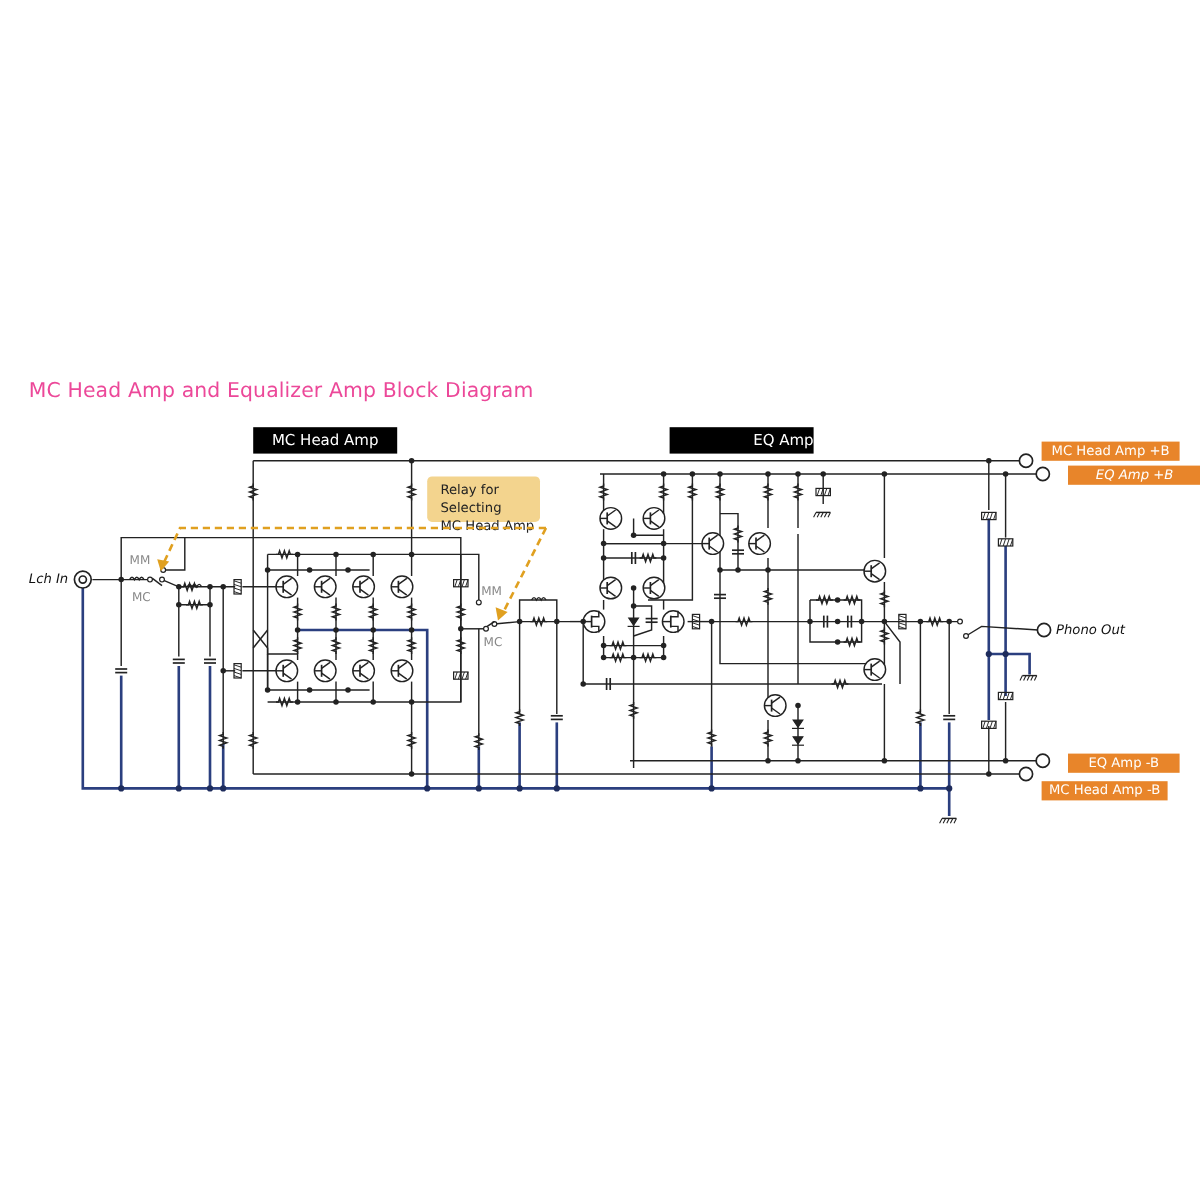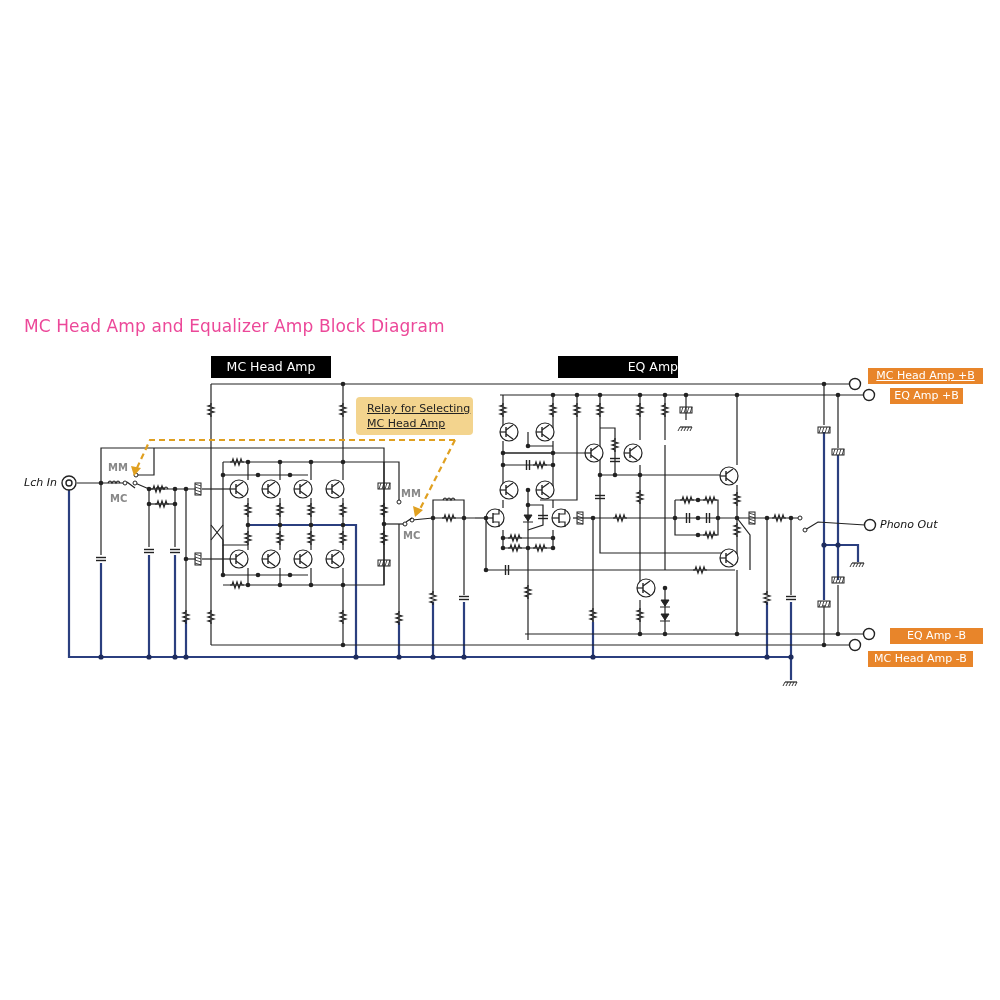--- a/index.html
+++ b/index.html
@@ -1,39 +1,39 @@
 <!DOCTYPE html>
 <html><head>
 <meta charset="utf-8">
 <style>
   html, body { margin:0; padding:0; background:#ffffff; }
   body { width:1000px; height:1000px; position:relative; overflow:hidden; font-family:"DejaVu Sans", sans-serif; }
   .title { position:absolute; left:24px; top:316px; font-size:17px; color:#ec4899; letter-spacing:0.1px; }
   .blk { position:absolute; background:#000; color:#fff; font-size:12.5px; text-align:center; line-height:22px; height:22px; }
   .olabel { position:absolute; background:#e8852a; color:#fff; font-size:11px; text-align:center; line-height:16px; height:16px; }
-  .callout { position:absolute; left:356px; top:397px; width:117px; height:38px; background:#f3d48e; border-radius:4px; color:#222; font-size:11px; line-height:15px; padding:4px 0 0 11px; box-sizing:border-box;text-decoration:underline; }
+  .callout { position:absolute; left:356px; top:397px; width:94px; height:38px; background:#f3d48e; border-radius:4px; color:#222; font-size:11px; line-height:15px; padding:4px 0 0 11px; box-sizing:border-box; }
   .lbl { position:absolute; font-size:11px; color:#111;font-style:italic; }
-  .glbl { position:absolute; font-size:10px; color:#888;font-weight:bold; }
+  .glbl { position:absolute; font-size:10px; color:#888; }
   svg#schem { position:absolute; left:0; top:0; }
 </style>
 </head>
 <body>
 
 <div class="title">MC Head Amp and Equalizer Amp Block Diagram</div>
 
 <div class="blk" style="left:211px;top:356px;width:120px;">MC Head Amp</div>
 <div class="blk" style="left:558px;top:356px;width:120px;text-align:right;">EQ Amp</div>
 
 <div class="callout">
   <div>Relay for Selecting</div>
   <div>MC Head Amp</div>
 </div>
 
-<div class="olabel" style="left:868px;top:368px;width:115px;text-decoration:underline;">MC Head Amp +B</div>
-<div class="olabel" style="left:890px;top:388px;width:73px;">EQ Amp +B</div>
+<div class="olabel" style="left:868px;top:368px;width:115px;">MC Head Amp +B</div>
+<div class="olabel" style="left:890px;top:388px;width:111px;font-style:italic;">EQ Amp +B</div>
 <div class="olabel" style="left:890px;top:628px;width:93px;">EQ Amp -B</div>
 <div class="olabel" style="left:868px;top:651px;width:105px;">MC Head Amp -B</div>
 
 <div class="lbl" style="left:24px;top:476px;">Lch In</div>
 <div class="lbl" style="left:880px;top:518px;">Phono Out</div>
 
 <div class="glbl" style="left:108px;top:462px;">MM</div>
 <div class="glbl" style="left:110px;top:493px;">MC</div>
 <div class="glbl" style="left:401px;top:488px;">MM</div>
 <div class="glbl" style="left:403px;top:530px;">MC</div>

